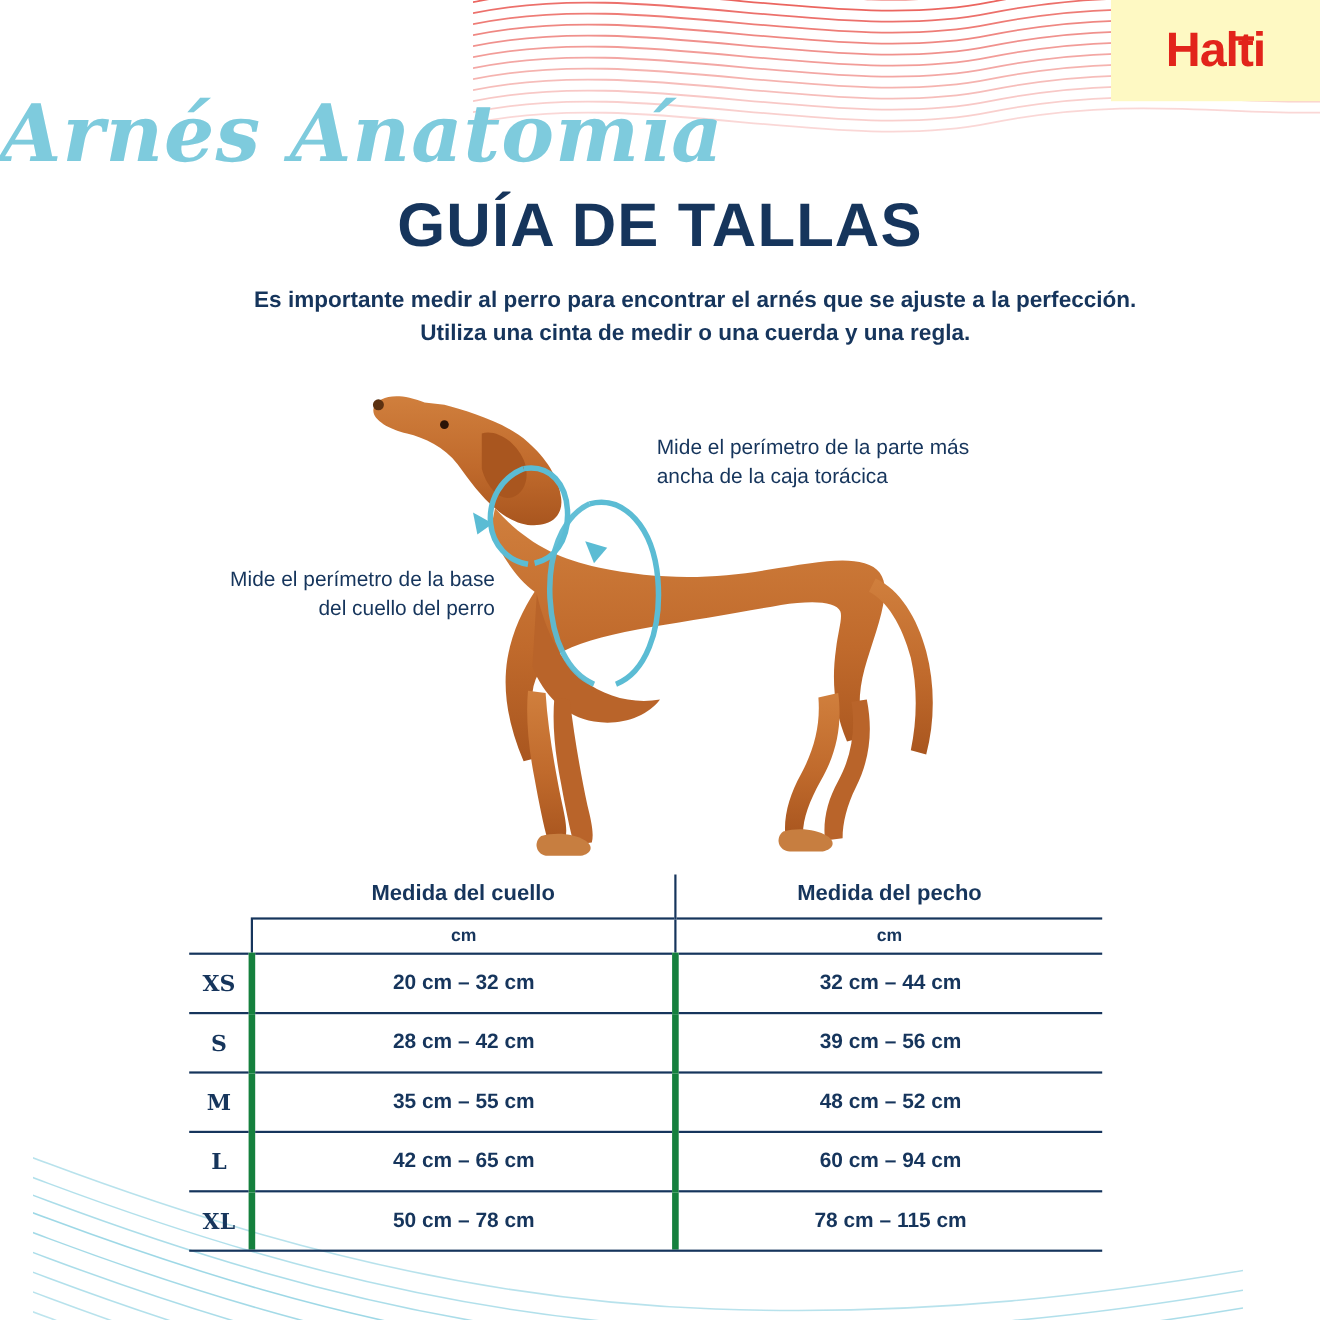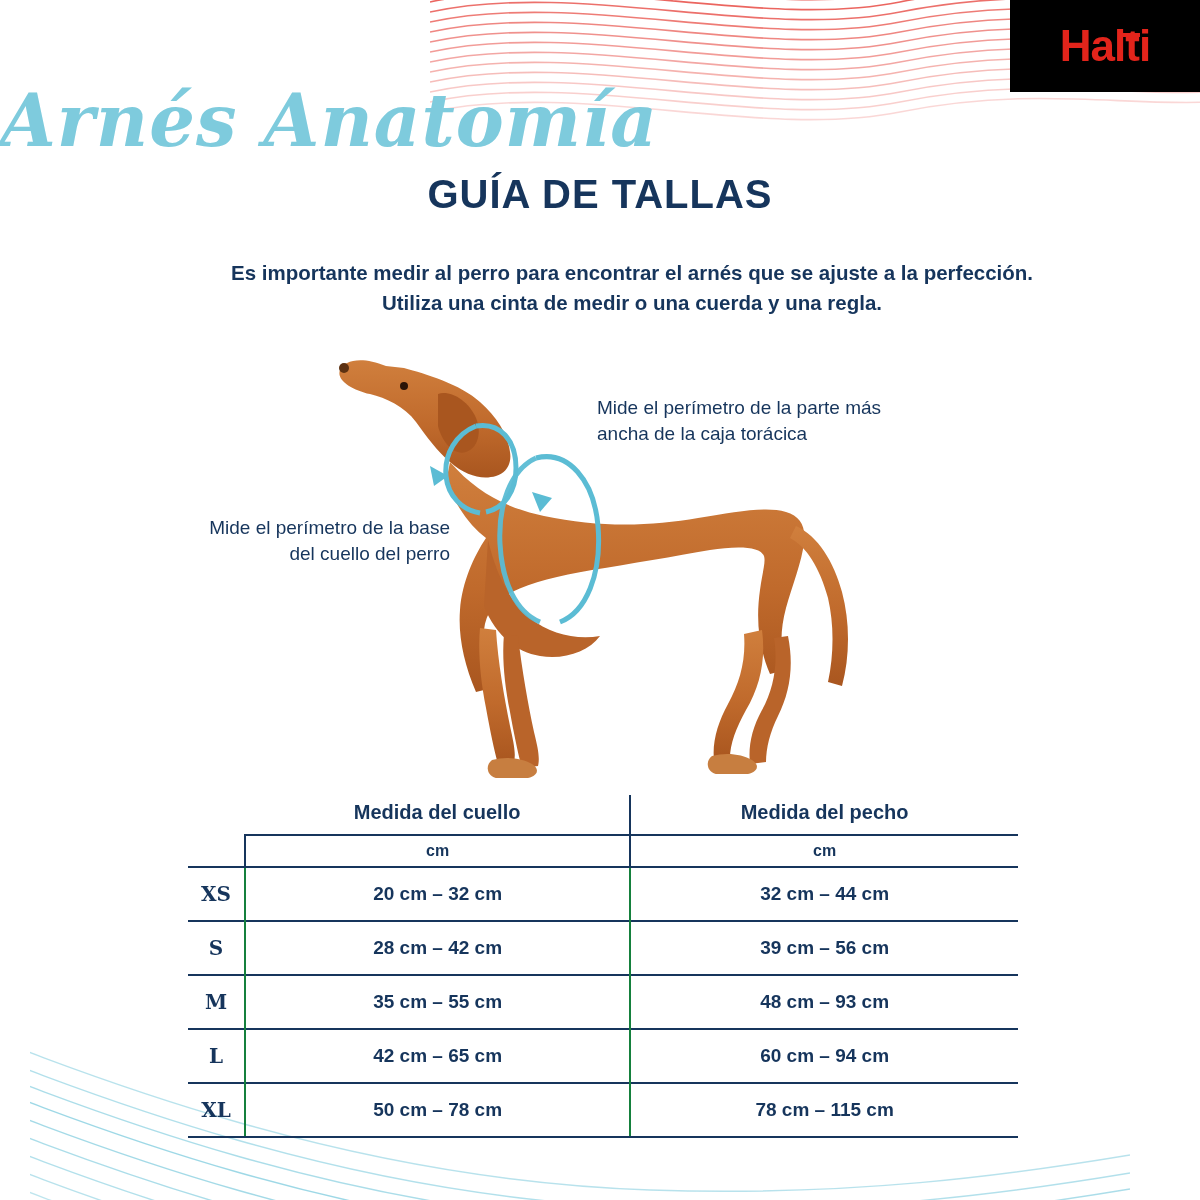--- a/index.html
+++ b/index.html
@@ -14,21 +14,21 @@
   .page{position:relative;width:1200px;height:1200px;}
 
   
   .deco{position:absolute;pointer-events:none;}
   .deco-top{top:-40px;left:430px;}
   .deco-bottom{bottom:-120px;left:30px;}
 
   
   .logo-box{
     position:absolute;top:0;right:0;
-    width:190px;height:92px;background:#000000;
+    width:190px;height:92px;background:#fef9c3;
     display:flex;align-items:center;justify-content:center;
   }
   .logo-text{
     color:#e2241b;font-weight:bold;font-size:44px;
     letter-spacing:-1px;font-family:"Liberation Sans", sans-serif;
     position:relative;
   }
   .logo-text .cross{
     position:absolute;left:60px;top:12px;width:20px;height:4px;background:#e2241b;
   }
@@ -38,56 +38,56 @@
     position:absolute;top:78px;left:0;width:1200px;text-align:left;
     font-family:"DejaVu Serif", serif;
     font-style:italic;
     font-size:72px;
     color:#7ecbdd;
     font-weight:bold;
     letter-spacing:1px;
   }
   .title-main{
     position:absolute;top:172px;left:0;width:1200px;text-align:center;
-    font-size:40px;font-weight:bold;color:#16355c;letter-spacing:1px;
+    font-size:56px;font-weight:bold;color:#16355c;letter-spacing:1px;
   }
   .subtitle{
     position:absolute;top:258px;left:0;width:1200px;text-align:center;
     font-size:20.5px;font-weight:bold;color:#16355c;line-height:1.45;padding-left:32px;
   }
 
   
   .dog-wrap{position:absolute;top:330px;left:300px;width:560px;height:450px;}
 
   
   .ann{
     position:absolute;font-size:19px;color:#16355c;line-height:1.35;
   }
   .ann-chest{top:395px;left:580px;width:330px;margin-left:17px;}
   .ann-neck{top:515px;left:180px;width:270px;text-align:right;}
 
   
-  .table-wrap{position:absolute;top:795px;left:188px;width:830px;}
+  .table-wrap{position:absolute;top:795px;left:172px;width:830px;}
   table{border-collapse:collapse;width:830px;font-size:18px;color:#16355c;}
   th,td{text-align:center;}
   .hdr-blank{width:55px;border:none;}
   .hdr-cell{
     font-size:20px;font-weight:bold;padding:6px 0 10px 0;
     border-right:2px solid #16355c;
   }
   .hdr-cell.last{border-right:none;}
   .unit-row td{
     font-size:16px;font-weight:bold;padding:6px 0;
     border-top:2px solid #16355c;border-right:2px solid #16355c;
   }
   .unit-row td.last{border-right:none;}
   .unit-row td.size-blank{border-top:none;border-right:2px solid #16355c;}
   .data-row td{
     padding:14px 0;font-weight:bold;font-size:19px;
-    border-top:2px solid #16355c;border-right:2px solid #15803d;
+    border-top:2px solid #16355c;border-right:6px solid #15803d;
   }
   .data-row td.last{border-right:none;margin-top:46px;}
   .data-row td.size-cell{
     font-family:"DejaVu Serif", serif;font-weight:bold;font-size:20px;
     border-left:none;
   }
   .table-bottom{border-top:2px solid #16355c;width:830px;margin-top:0;}
 </style>
 </head>
 <body>
@@ -230,21 +230,21 @@
           <td class="last">32 cm – 44 cm</td>
         </tr>
         <tr class="data-row">
           <td class="size-cell">S</td>
           <td>28 cm – 42 cm</td>
           <td class="last">39 cm – 56 cm</td>
         </tr>
         <tr class="data-row">
           <td class="size-cell">M</td>
           <td>35 cm – 55 cm</td>
-          <td class="last">48 cm – 93 cm</td>
+          <td class="last">48 cm – 52 cm</td>
         </tr>
         <tr class="data-row">
           <td class="size-cell">L</td>
           <td>42 cm – 65 cm</td>
           <td class="last">60 cm – 94 cm</td>
         </tr>
         <tr class="data-row">
           <td class="size-cell">XL</td>
           <td>50 cm – 78 cm</td>
           <td class="last">78 cm – 115 cm</td>

